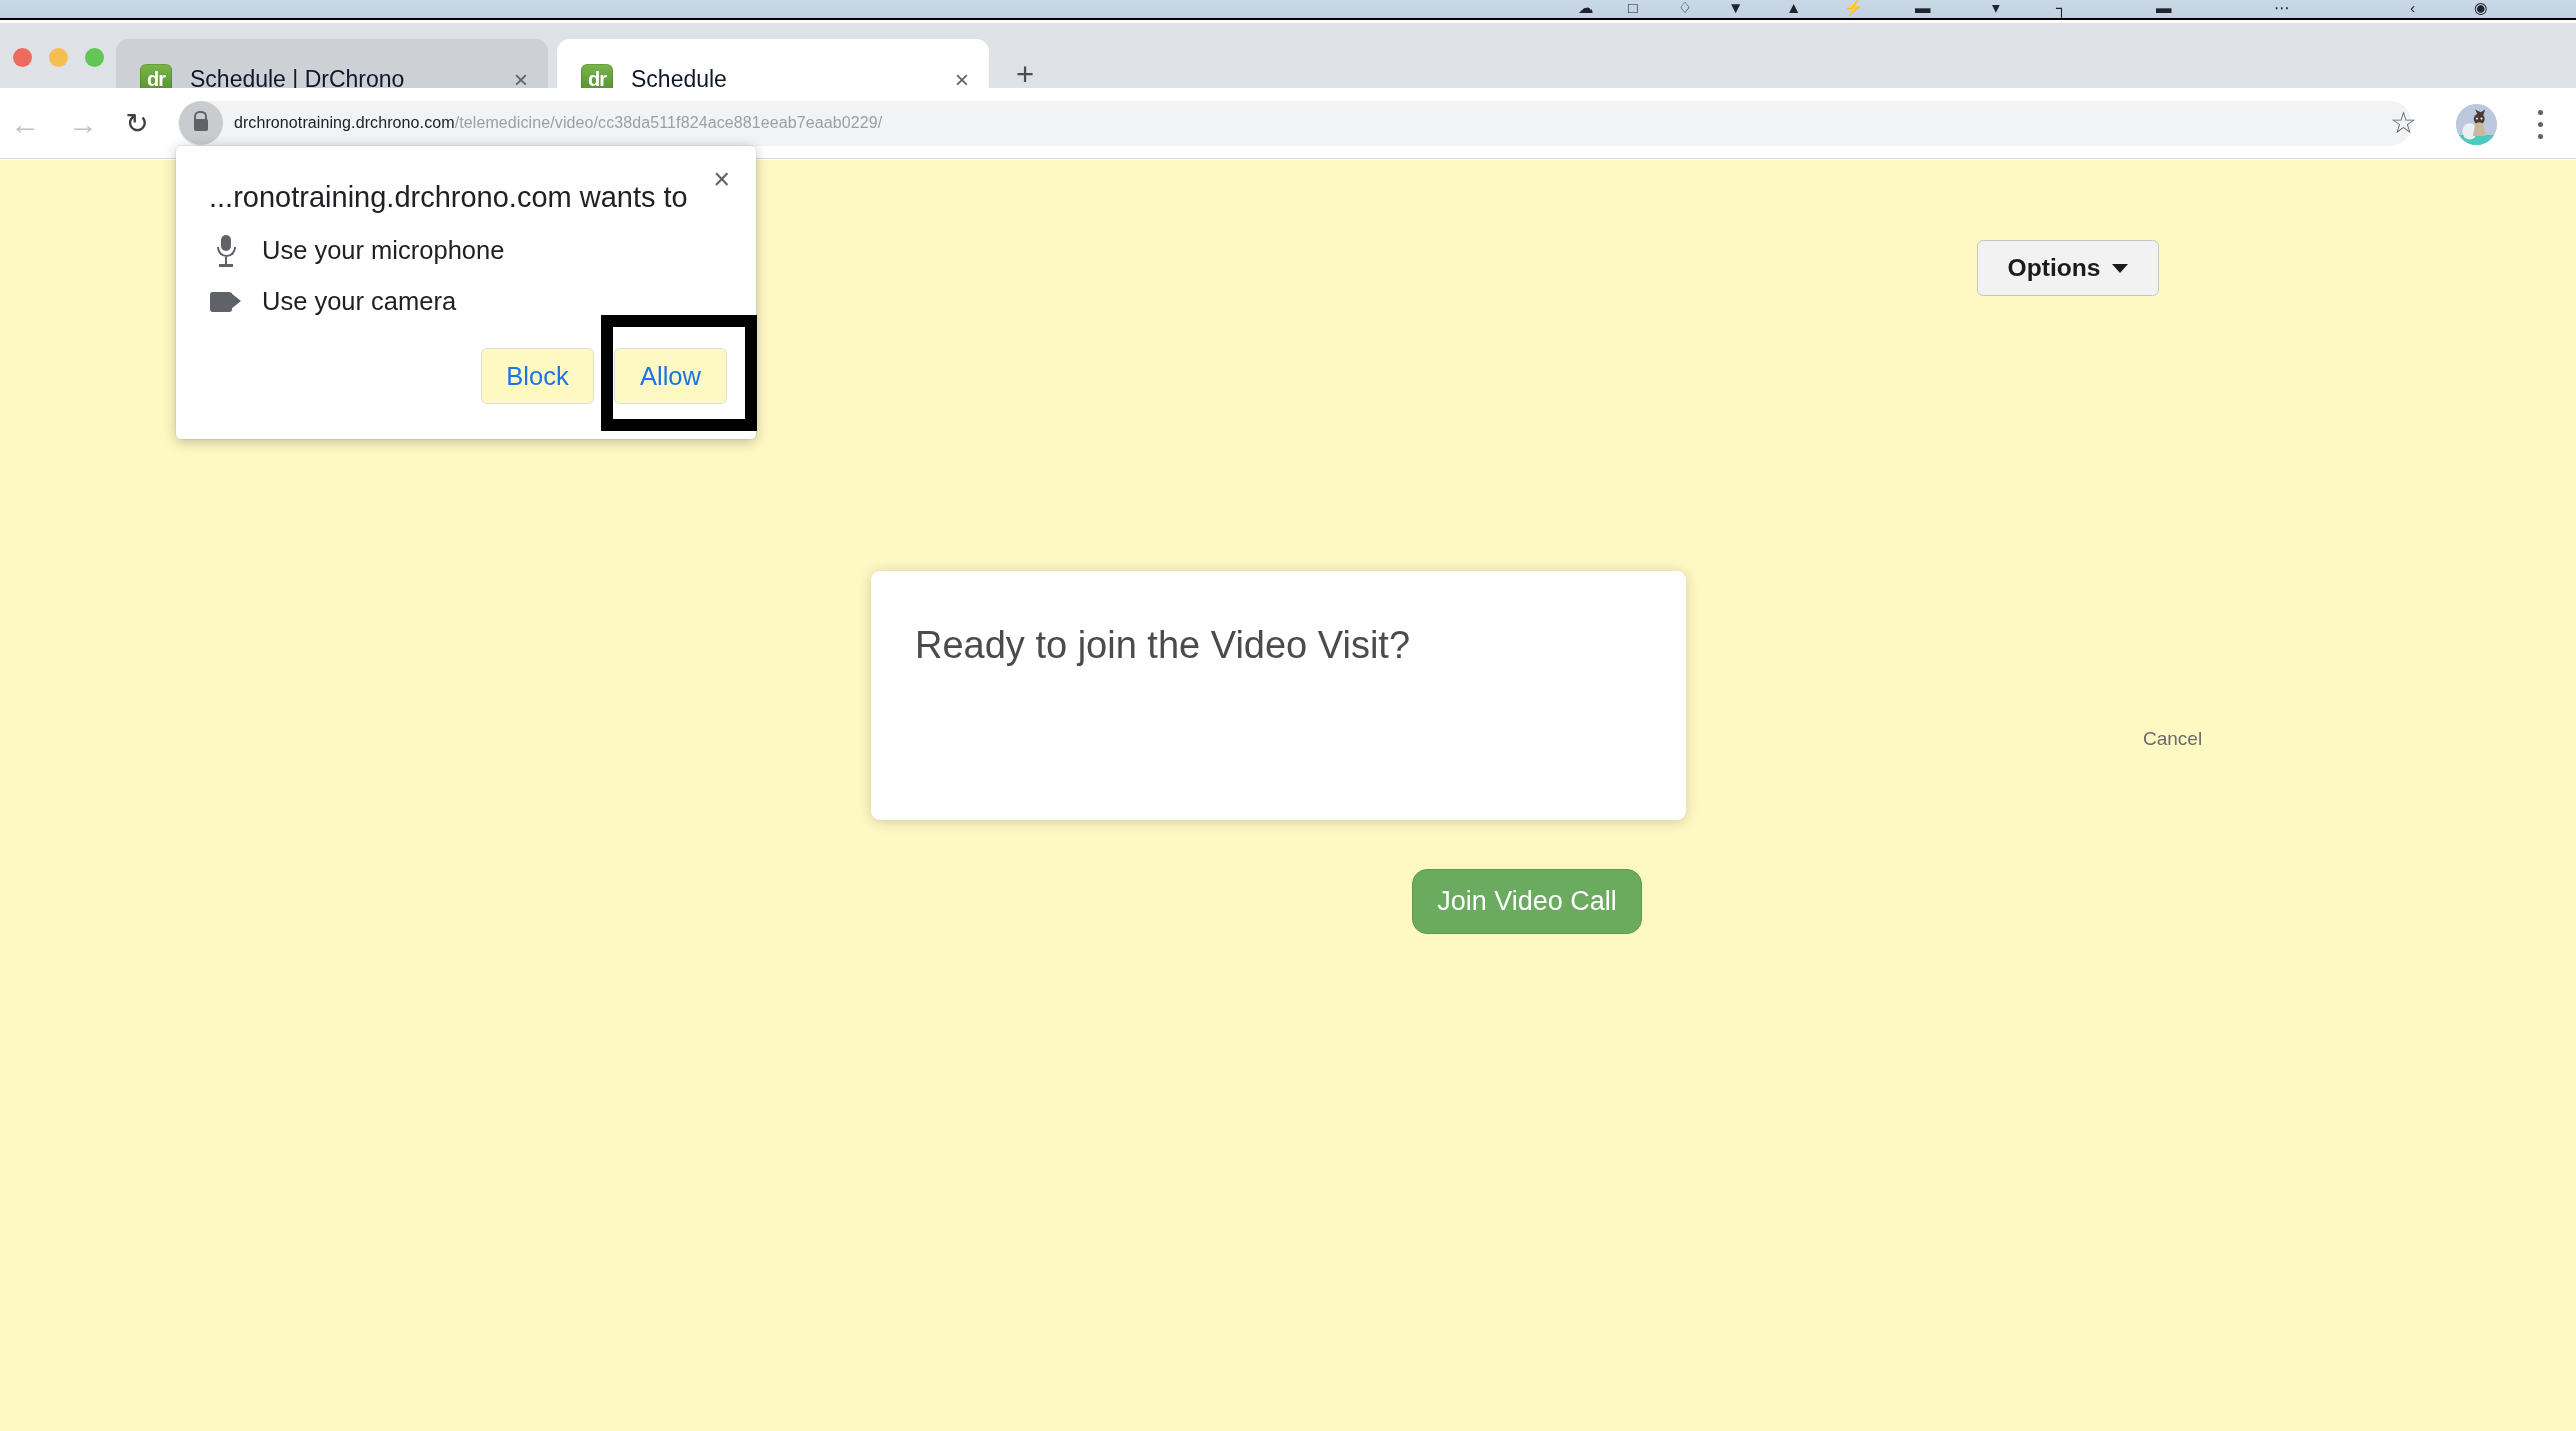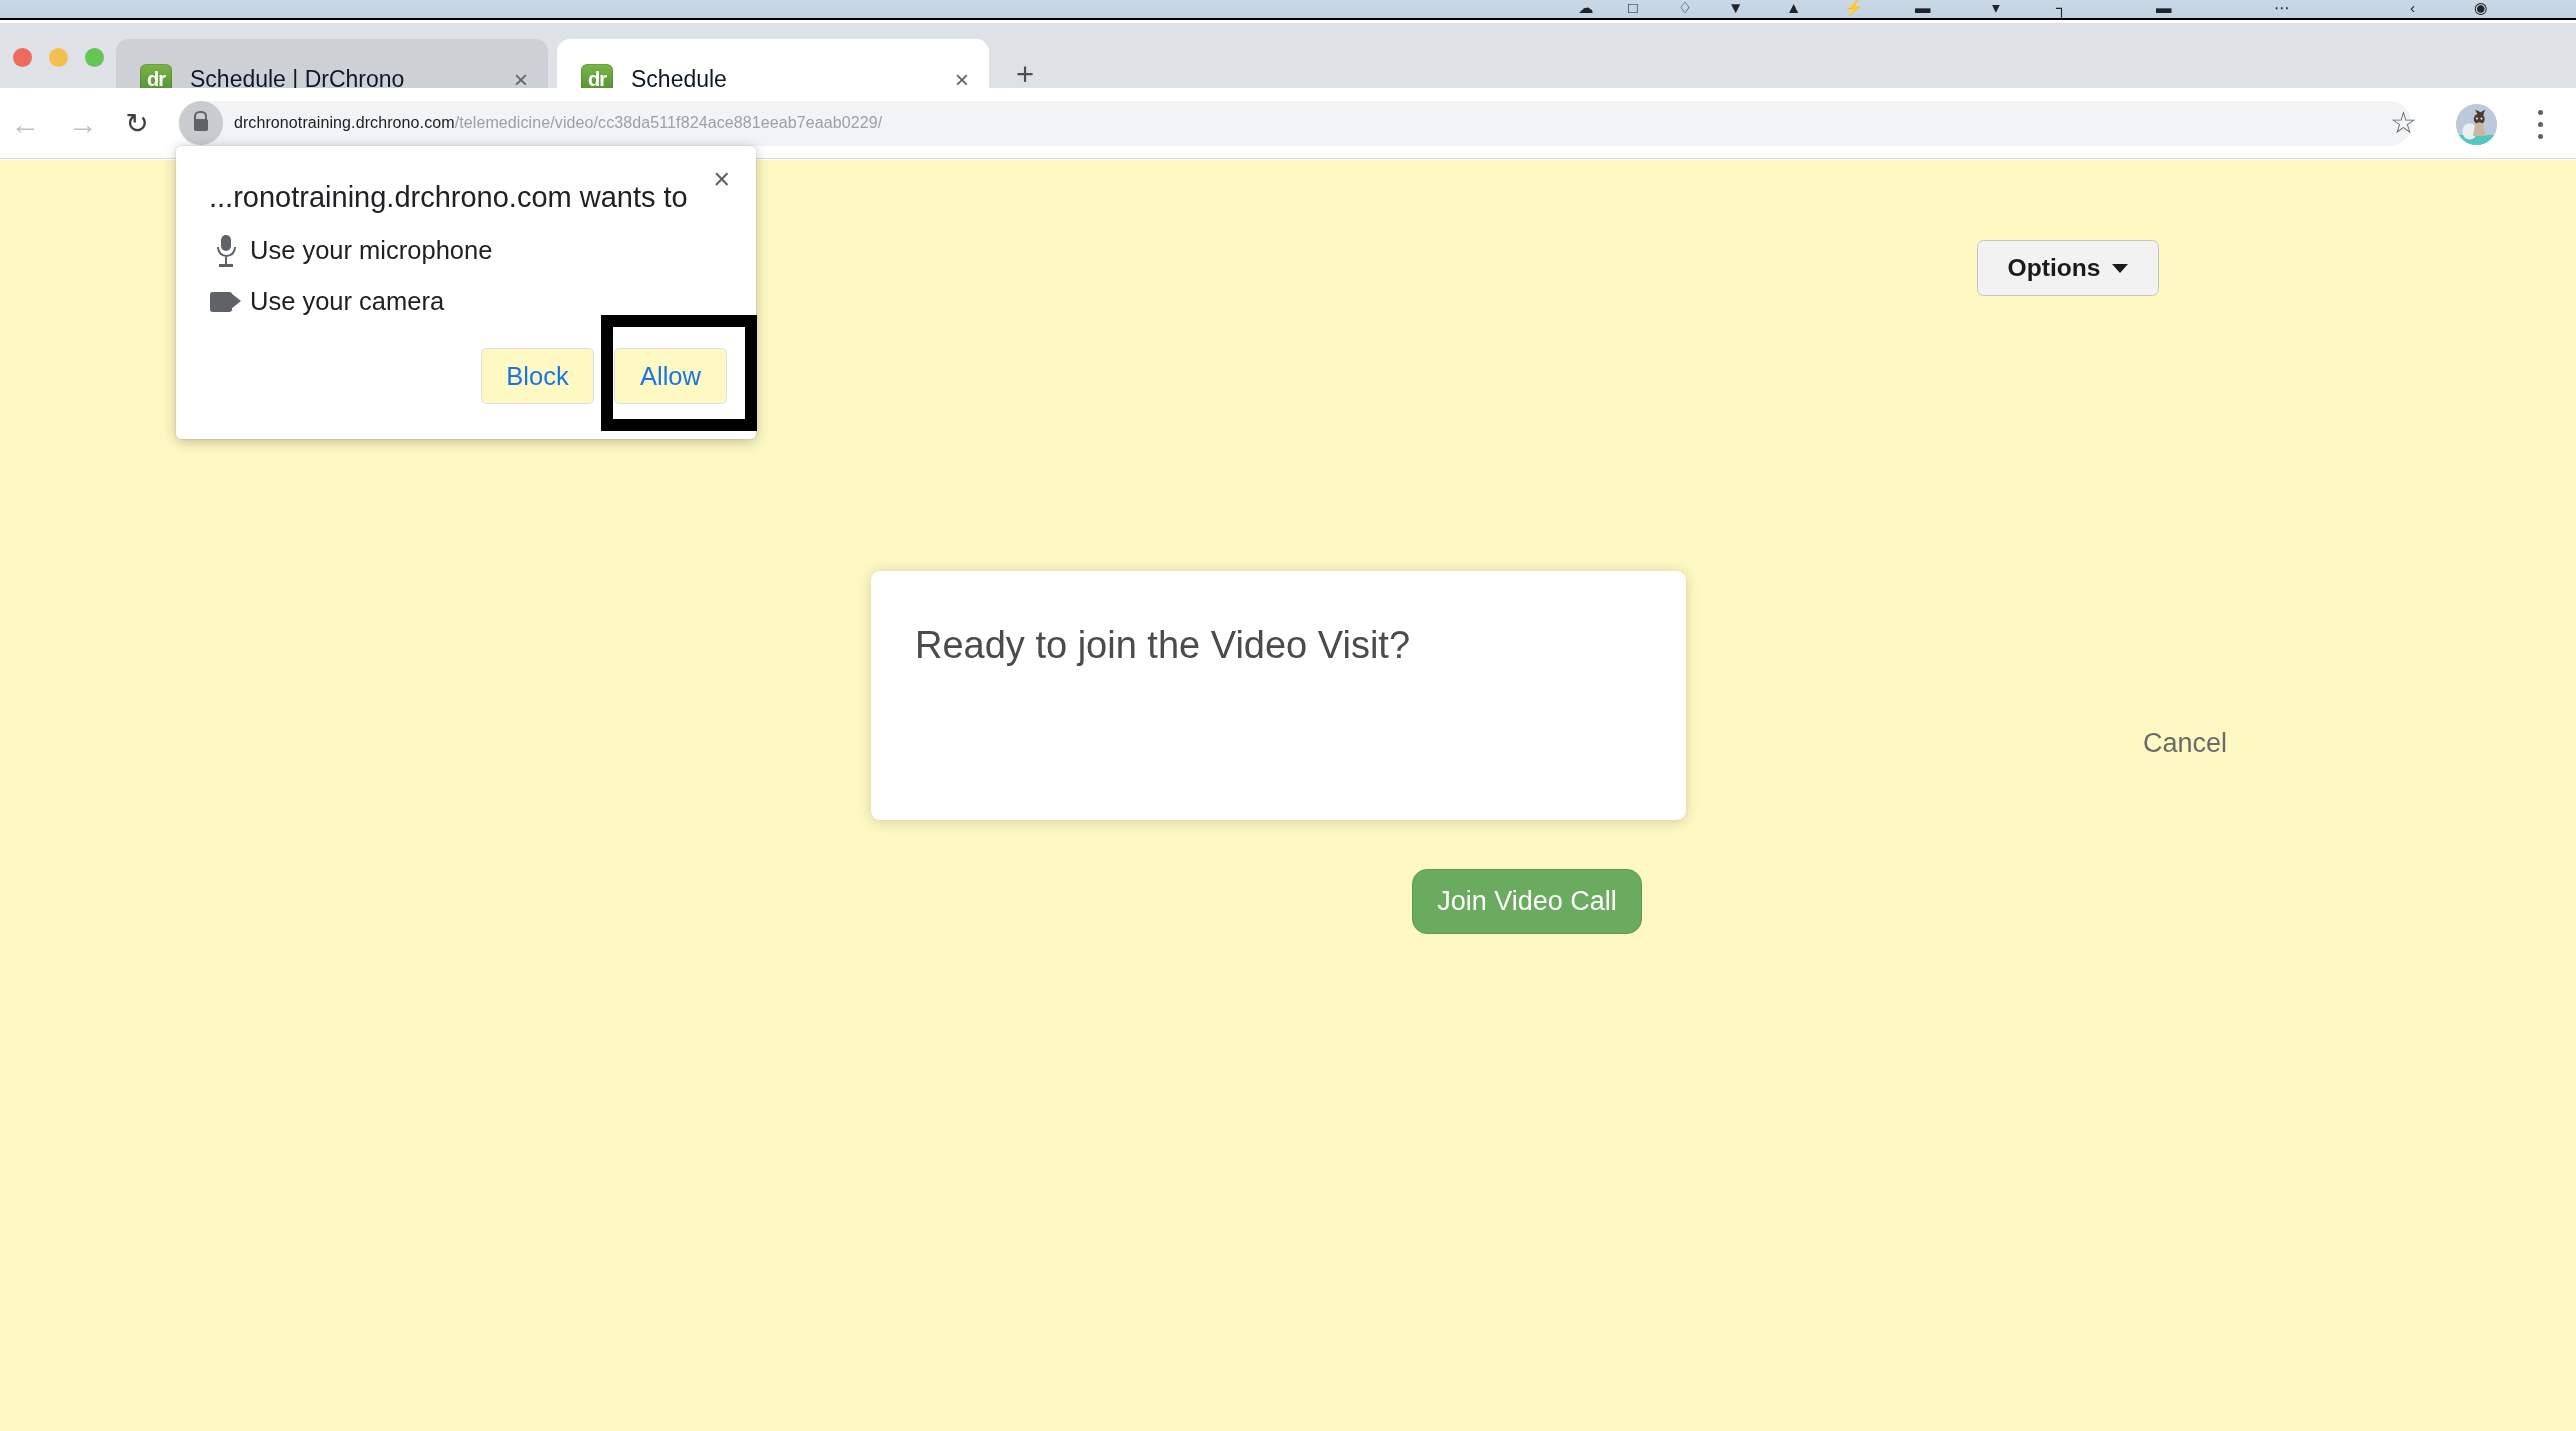--- a/index.html
+++ b/index.html
@@ -241,21 +241,21 @@
   #modal-title {
     position: absolute;
     top: 53px; left: 44px;
     font-size: 38px;
     color: #4b4b4b;
     font-weight: normal;
   }
   #cancel-button {
     position: absolute;
     top: 157px; left: 1272px;
-    font-size: 27px;
+    font-size: 19px;
     color: #6a6a6a;
   }
   #join-video-call-button {
     position: absolute;
     top: 709px; left: 1412px;
     width: 230px; height: 65px;
     background: #6aab60;
     border: 0.9px solid #5d9a54;
     border-radius: 15px;
     color: #ffffff;
@@ -289,21 +289,21 @@
     top: 35px; left: 33px;
     font-size: 29px;
     color: #202124;
     white-space: nowrap;
   }
   .perm-row {
     position: absolute;
     left: 33px;
     display: flex;
     align-items: center;
-    gap: 8px;
+    gap: 20px;
   }
   #perm-row-mic    { top: 89px; }
   #perm-row-camera { top: 141px; }
   .perm-icon-slot {
     width: 33px;
     display: flex;
     justify-content: center;
     align-items: center;
     flex: 0 0 auto;
   }

